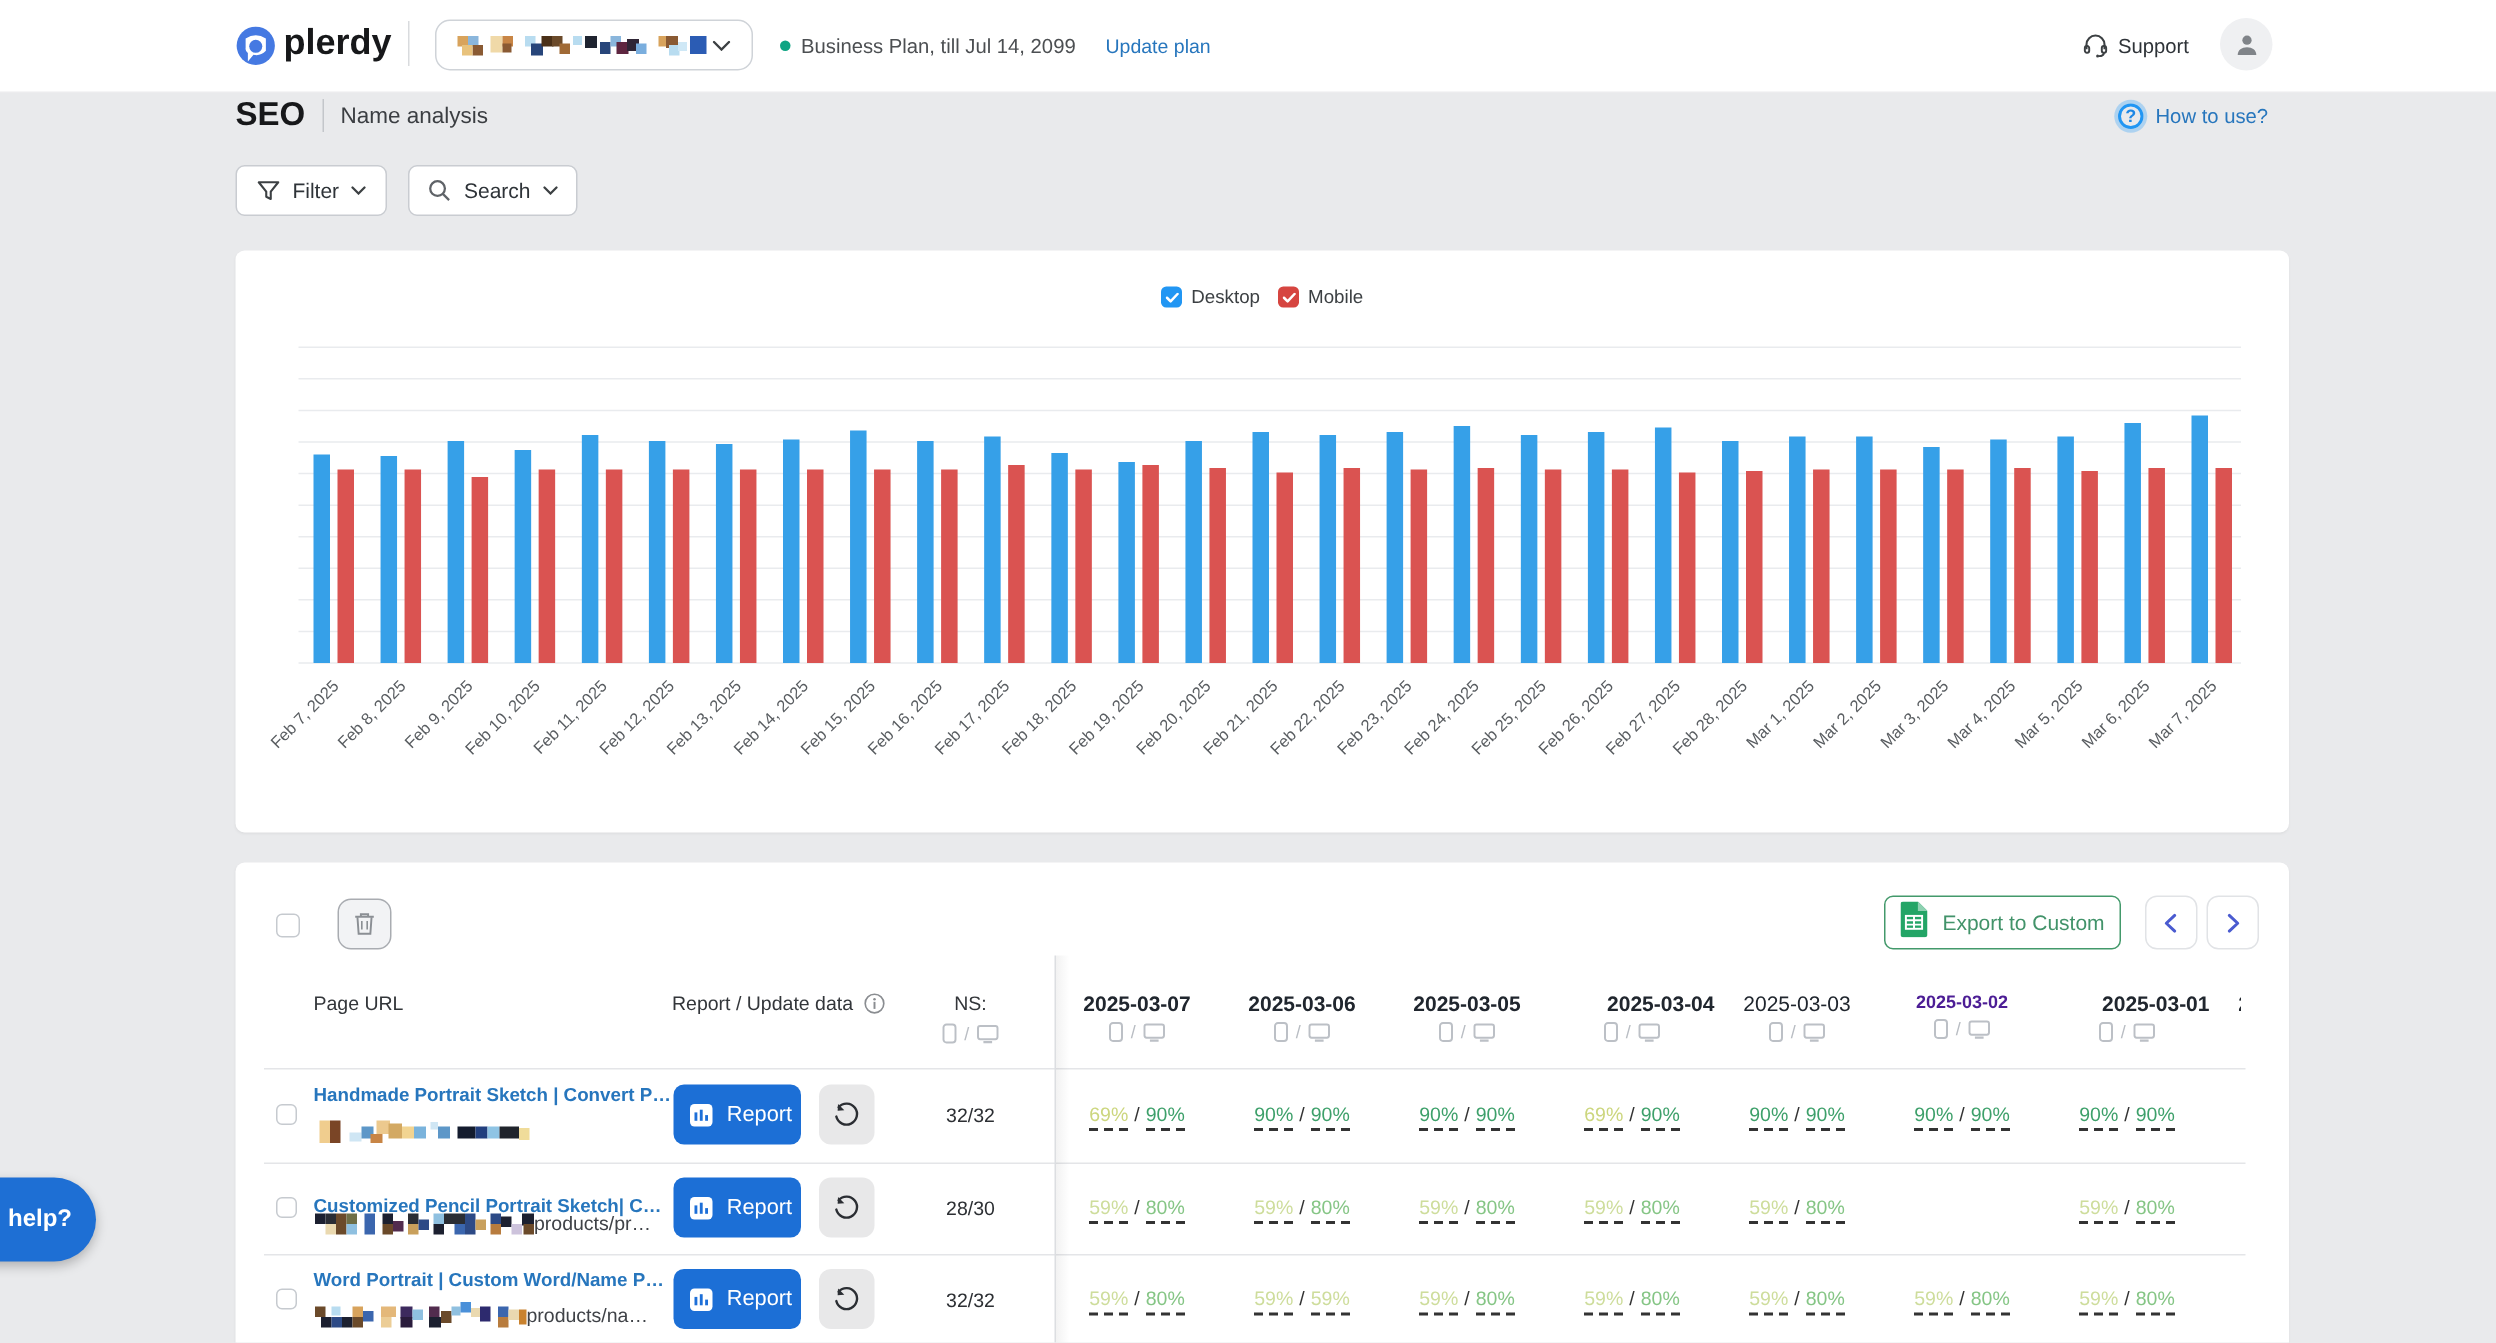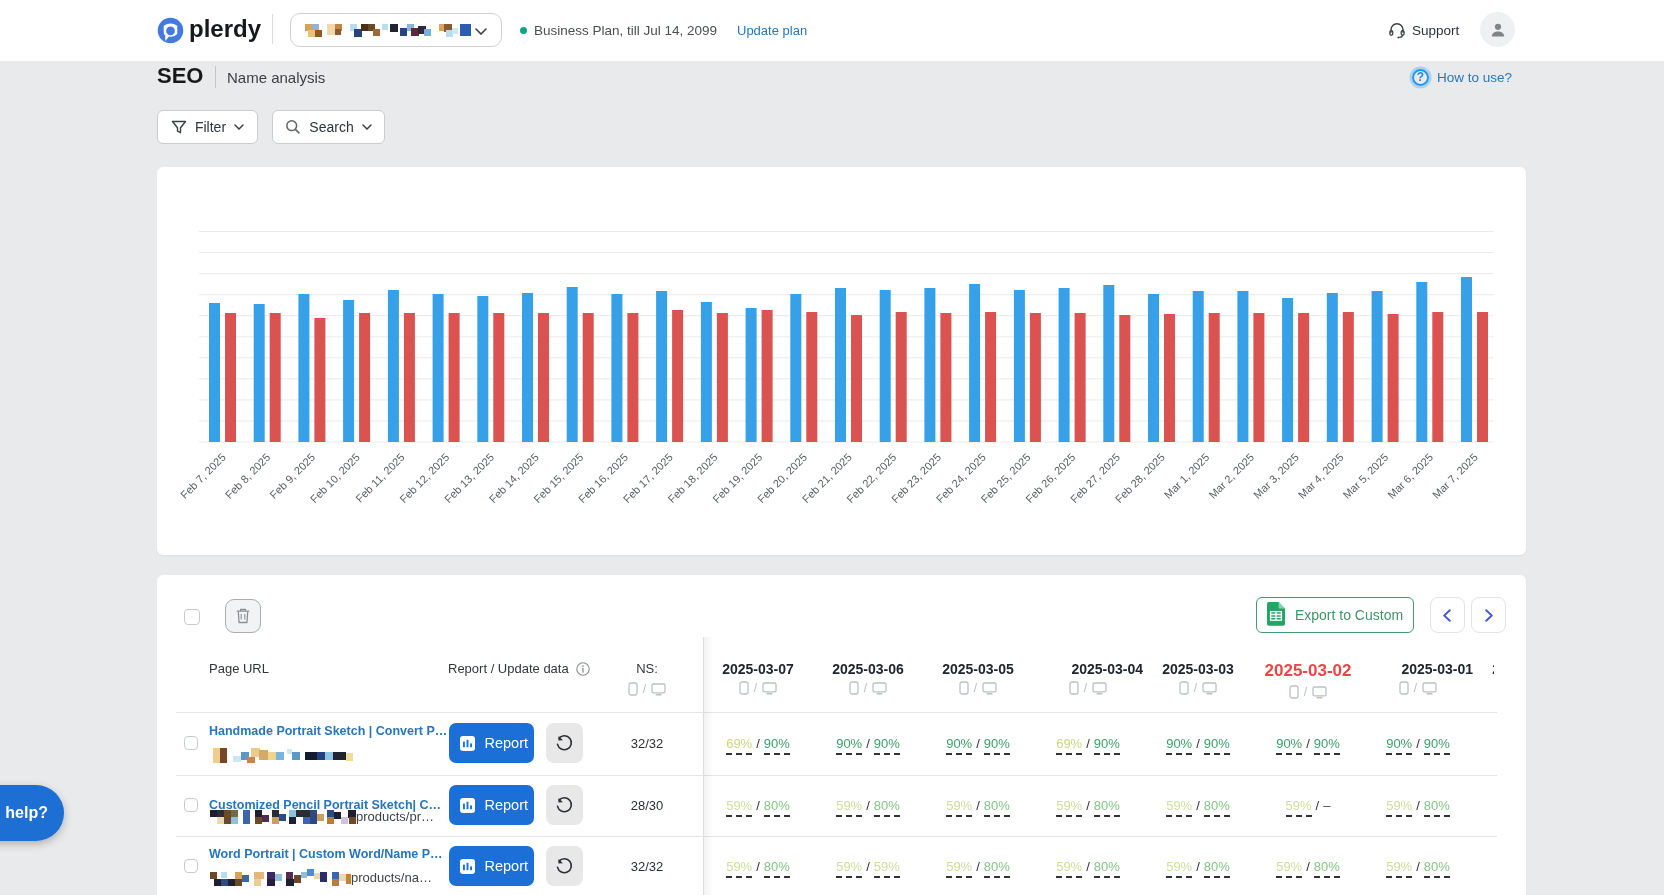--- a/index.html
+++ b/index.html
@@ -96,20 +96,38 @@
       <circle cx="6.7" cy="6.7" r="4.9" fill="none" stroke="#5f6368" stroke-width="1.5"></circle>
       <line x1="10.4" y1="10.4" x2="14.4" y2="14.4" stroke="#5f6368" stroke-width="1.5"></line>
     </svg>
     <span>Search</span>
     <svg width="10" height="6" viewBox="0 0 10 6">
       <path d="M1 1l4 4 4-4" fill="none" stroke="#3c4043" stroke-width="1.5" stroke-linecap="round"></path>
     </svg>
   </div>
 
 <div class="card" style="left:157px;top:167px;width:1369px;height:388px;">
+  <div class="abs" style="left:0;top:24px;width:100%;display:flex;justify-content:center;align-items:center;gap:12px;">
+    <span style="display:flex;align-items:center;gap:6px;">
+        <span class="legchk" style="background:#2196f3;">
+          <svg width="9" height="7" viewBox="0 0 9 7">
+            <path d="M1 3.5l2.4 2.4L8 1" fill="none" stroke="#fff" stroke-width="1.7" stroke-linecap="round" stroke-linejoin="round"></path>
+          </svg>
+        </span>
+        <span style="font-size:12.5px;color:#3c4043;">Desktop</span>
+      </span>
+    <span style="display:flex;align-items:center;gap:6px;">
+        <span class="legchk" style="background:#d64540;">
+          <svg width="9" height="7" viewBox="0 0 9 7">
+            <path d="M1 3.5l2.4 2.4L8 1" fill="none" stroke="#fff" stroke-width="1.7" stroke-linecap="round" stroke-linejoin="round"></path>
+          </svg>
+        </span>
+        <span style="font-size:12.5px;color:#3c4043;">Mobile</span>
+      </span>
+  </div>
   <div class="abs" style="left:0;top:0;"><svg width="1369" height="388" font-family="Liberation Sans, sans-serif">
         <line x1="42" y1="64.5" x2="1337" y2="64.5" stroke="#e9ebee" stroke-width="1"></line>
         <line x1="42" y1="85.5" x2="1337" y2="85.5" stroke="#e9ebee" stroke-width="1"></line>
         <line x1="42" y1="106.6" x2="1337" y2="106.6" stroke="#e9ebee" stroke-width="1"></line>
         <line x1="42" y1="127.7" x2="1337" y2="127.7" stroke="#e9ebee" stroke-width="1"></line>
         <line x1="42" y1="148.7" x2="1337" y2="148.7" stroke="#e9ebee" stroke-width="1"></line>
         <line x1="42" y1="169.8" x2="1337" y2="169.8" stroke="#e9ebee" stroke-width="1"></line>
         <line x1="42" y1="190.8" x2="1337" y2="190.8" stroke="#e9ebee" stroke-width="1"></line>
         <line x1="42" y1="211.8" x2="1337" y2="211.8" stroke="#e9ebee" stroke-width="1"></line>
         <line x1="42" y1="232.9" x2="1337" y2="232.9" stroke="#e9ebee" stroke-width="1"></line>
@@ -306,34 +324,34 @@
               <rect x="1" y="1" width="8" height="12" rx="2" fill="none" stroke="#bcc0c6" stroke-width="1.3"></rect>
             </svg>
             <span style="color:#b9bdc3;font-size:12px;">/</span>
             <svg width="15" height="13" viewBox="0 0 15 13">
               <rect x="1" y="1" width="13" height="8.8" rx="1.4" fill="none" stroke="#bcc0c6" stroke-width="1.3"></rect>
               <rect x="4.6" y="11" width="5.8" height="1.5" fill="#bcc0c6"></rect>
             </svg>
           </div>
         </div>
         <div class="abs" style="left:440px;top:0;width:110px;text-align:center;">
-          <div style="font-weight:bold;font-size:14px;color:#20262e;">2025-03-03</div>
+          <div style="font-weight:normal;font-size:14px;color:#20262e;">2025-03-03</div>
           <div style="margin-top:4px;display:flex;align-items:center;justify-content:center;gap:5px;">
             <svg width="10" height="14" viewBox="0 0 10 14">
               <rect x="1" y="1" width="8" height="12" rx="2" fill="none" stroke="#bcc0c6" stroke-width="1.3"></rect>
             </svg>
             <span style="color:#b9bdc3;font-size:12px;">/</span>
             <svg width="15" height="13" viewBox="0 0 15 13">
               <rect x="1" y="1" width="13" height="8.8" rx="1.4" fill="none" stroke="#bcc0c6" stroke-width="1.3"></rect>
               <rect x="4.6" y="11" width="5.8" height="1.5" fill="#bcc0c6"></rect>
             </svg>
           </div>
         </div>
         <div class="abs" style="left:550px;top:0;width:110px;text-align:center;">
-          <div style="font-weight:bold;font-size:17px;color:#ef4444;">2025-03-02</div>
+          <div style="font-weight:bold;font-size:12px;color:#4c1d95;">2025-03-02</div>
           <div style="margin-top:4px;display:flex;align-items:center;justify-content:center;gap:5px;">
             <svg width="10" height="14" viewBox="0 0 10 14">
               <rect x="1" y="1" width="8" height="12" rx="2" fill="none" stroke="#bcc0c6" stroke-width="1.3"></rect>
             </svg>
             <span style="color:#b9bdc3;font-size:12px;">/</span>
             <svg width="15" height="13" viewBox="0 0 15 13">
               <rect x="1" y="1" width="13" height="8.8" rx="1.4" fill="none" stroke="#bcc0c6" stroke-width="1.3"></rect>
               <rect x="4.6" y="11" width="5.8" height="1.5" fill="#bcc0c6"></rect>
             </svg>
           </div>
@@ -386,23 +404,20 @@
           <div class="pcell"><span class="pct" style="color:#cedd9c">59%</span><span class="psl">/</span><span class="pct" style="color:#85c585">80%</span></div>
         </div>
         <div class="abs" style="left:220px;top:199px;width:110px;height:62px;display:flex;align-items:center;justify-content:center;">
           <div class="pcell"><span class="pct" style="color:#cedd9c">59%</span><span class="psl">/</span><span class="pct" style="color:#85c585">80%</span></div>
         </div>
         <div class="abs" style="left:330px;top:199px;width:110px;height:62px;display:flex;align-items:center;justify-content:center;">
           <div class="pcell"><span class="pct" style="color:#cedd9c">59%</span><span class="psl">/</span><span class="pct" style="color:#85c585">80%</span></div>
         </div>
         <div class="abs" style="left:440px;top:199px;width:110px;height:62px;display:flex;align-items:center;justify-content:center;">
           <div class="pcell"><span class="pct" style="color:#cedd9c">59%</span><span class="psl">/</span><span class="pct" style="color:#85c585">80%</span></div>
-        </div>
-        <div class="abs" style="left:550px;top:199px;width:110px;height:62px;display:flex;align-items:center;justify-content:center;">
-          <div class="pcell"><span class="pct" style="color:#cedd9c">59%</span><span class="psl">/</span><span class="pdash">–</span></div>
         </div>
         <div class="abs" style="left:660px;top:199px;width:110px;height:62px;display:flex;align-items:center;justify-content:center;">
           <div class="pcell"><span class="pct" style="color:#cedd9c">59%</span><span class="psl">/</span><span class="pct" style="color:#85c585">80%</span></div>
         </div>
         <div class="abs" style="left:770px;top:199px;width:110px;height:62px;display:flex;align-items:center;justify-content:center;"></div>
         <div class="abs" style="left:0px;top:260px;width:110px;height:62px;display:flex;align-items:center;justify-content:center;">
           <div class="pcell"><span class="pct" style="color:#cedd9c">59%</span><span class="psl">/</span><span class="pct" style="color:#85c585">80%</span></div>
         </div>
         <div class="abs" style="left:110px;top:260px;width:110px;height:62px;display:flex;align-items:center;justify-content:center;">
           <div class="pcell"><span class="pct" style="color:#cedd9c">59%</span><span class="psl">/</span><span class="pct" style="color:#cedd9c">59%</span></div>

